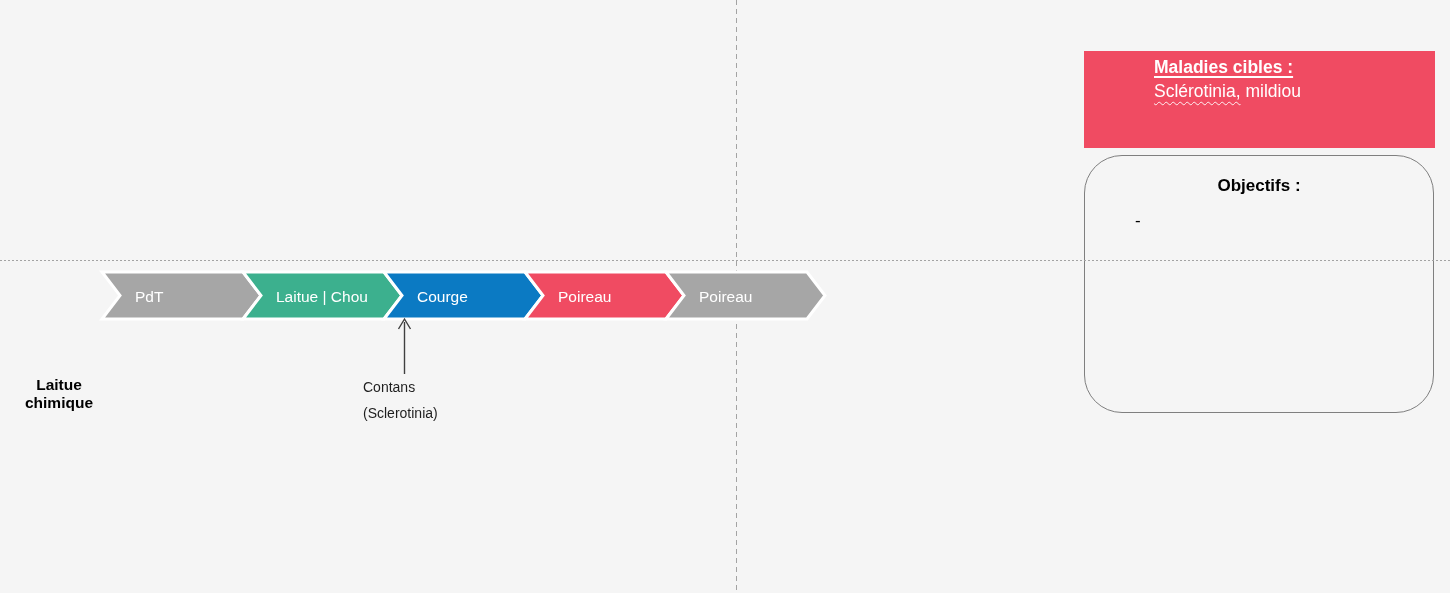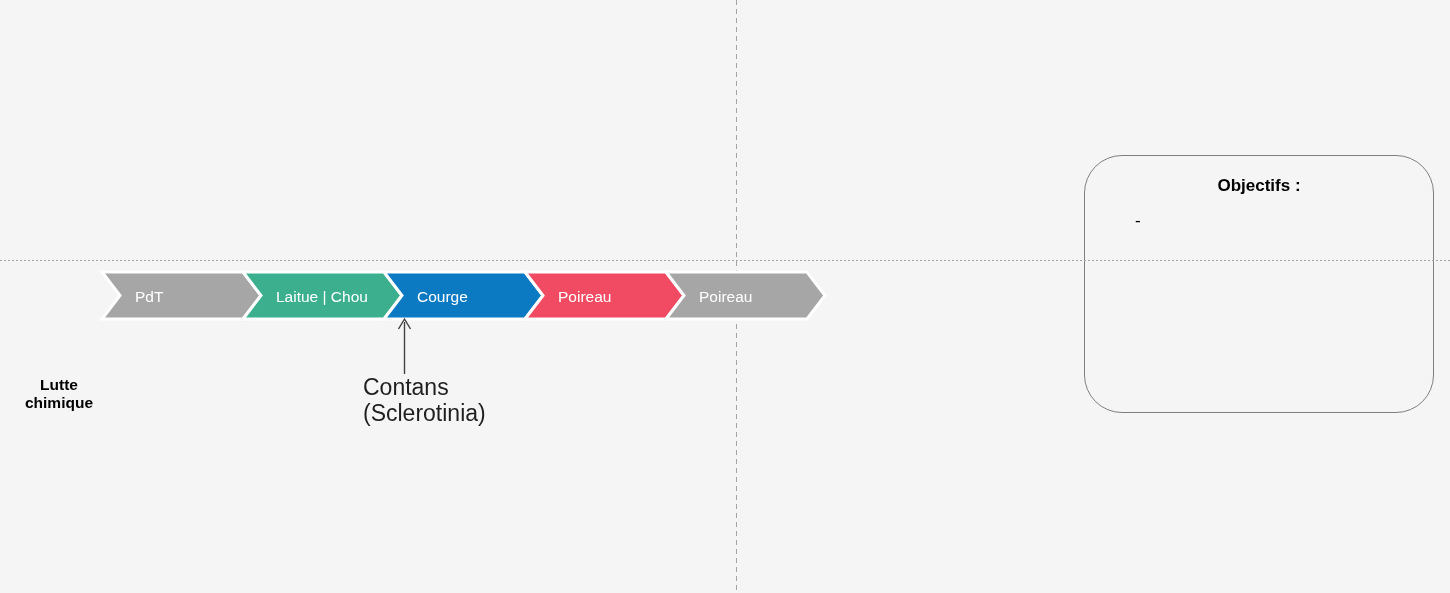--- a/index.html
+++ b/index.html
@@ -36,21 +36,21 @@
   .row-label {
     position: absolute; left: 14px; top: 376px; width: 90px;
     font-size: 15.5px; font-weight: bold; line-height: 18px;
     text-align: center; color: #000000; z-index: 3;
   }
 
   
   .annot-arrow { position: absolute; left: 396px; top: 312px; z-index: 3; }
   .annot-text {
     position: absolute; left: 363px; top: 374px;
-    font-size: 23px; line-height: 26px; color: #1f1f1f;
+    font-size: 14px; line-height: 26px; color: #1f1f1f;
     white-space: pre-line; z-index: 3;
   }
 
   
   .maladies-box {
     position: absolute; left: 1084px; top: 51px; width: 351px; height: 97px;
     padding: 4px 10px 0 70px; color: #ffffff; z-index: 3;
   }
   .maladies-title {
     font-size: 17.5px; font-weight: bold; line-height: 24px;
@@ -87,20 +87,24 @@
   <div class="vline"></div>
   <div class="hline"></div>
 
   <div class="objectifs-box" style="border-color: rgb(127, 127, 127);">
     <div class="objectifs-title">Objectifs :</div>
     <div class="objectifs-bullet">
       <span class="bullet-marker">-</span>
     </div>
   </div>
 
+  <div class="maladies-box" style="background: rgb(240, 75, 98);">
+    <div class="maladies-title">Maladies cibles :</div>
+    <div class="maladies-content"><span class="wavy">Sclérotinia,</span><span> mildiou</span></div>
+  </div>
 
   <svg class="chevron-svg" width="740" height="60" viewBox="0 0 740 60">
     <g>
       <path d="M6 6 H147 L165 29.5 L147 53 H6 L24 29.5 Z" stroke="#ffffff" stroke-width="3" fill="#a6a6a6"></path>
       <text x="39" y="35.5">PdT</text>
     </g>
     <g>
       <path d="M147 6 H288 L306 29.5 L288 53 H147 L165 29.5 Z" stroke="#ffffff" stroke-width="3" fill="#3cb08e"></path>
       <text x="180" y="35.5">Laitue | Chou</text>
     </g>
@@ -111,21 +115,21 @@
     <g>
       <path d="M429 6 H570 L588 29.5 L570 53 H429 L447 29.5 Z" stroke="#ffffff" stroke-width="3" fill="#f04b62"></path>
       <text x="462" y="35.5">Poireau</text>
     </g>
     <g>
       <path d="M570 6 H711 L729 29.5 L711 53 H570 L588 29.5 Z" stroke="#ffffff" stroke-width="3" fill="#a6a6a6"></path>
       <text x="603" y="35.5">Poireau</text>
     </g>
   </svg>
 
-  <div class="row-label">Lutte chimique</div>
+  <div class="row-label">Laitue chimique</div>
 
   <svg class="annot-arrow" width="18" height="64" viewBox="0 0 18 64">
     <line x1="8.5" y1="10" x2="8.5" y2="62" stroke="#404040" stroke-width="1.4"></line>
     <polyline points="2.5,17 8.5,7 14.5,17" fill="none" stroke="#404040" stroke-width="1.4"></polyline>
   </svg>
 
   <div class="annot-text">Contans
 (Sclerotinia)</div>
 
 </div>

